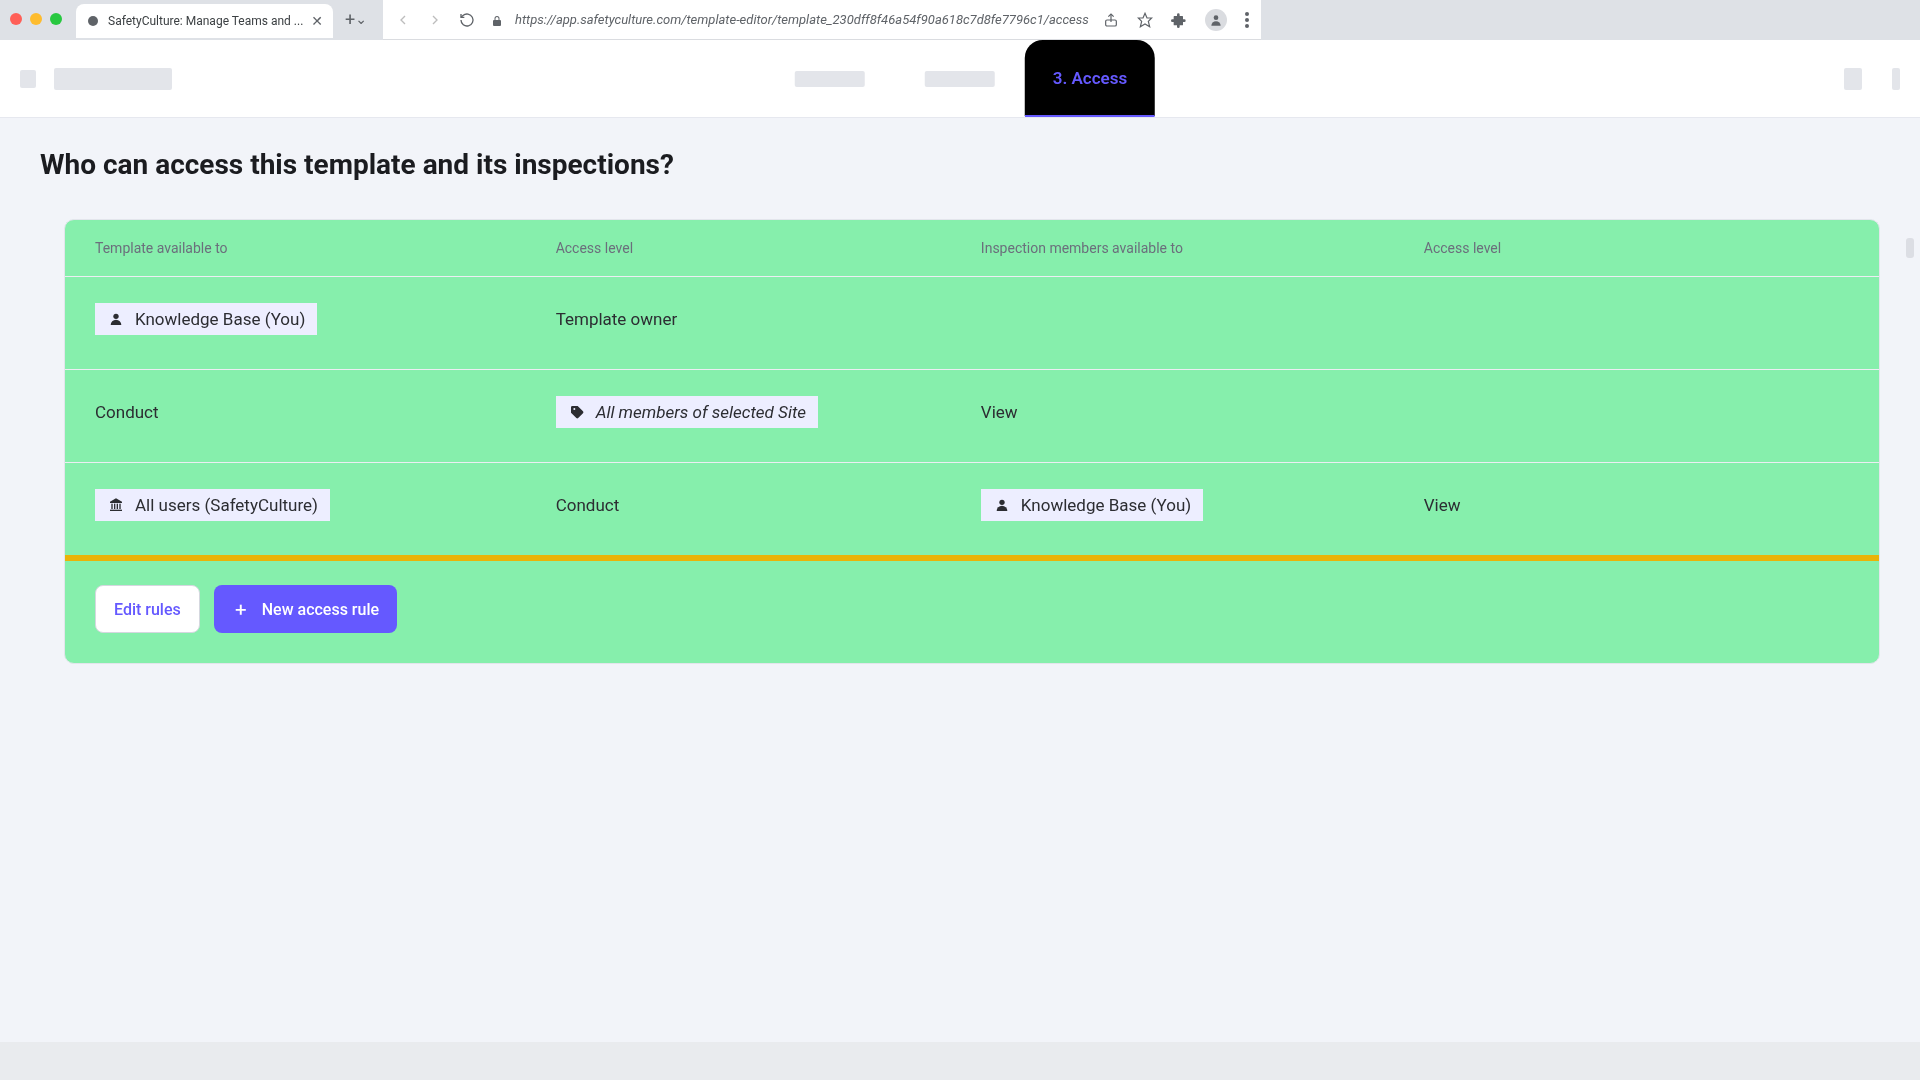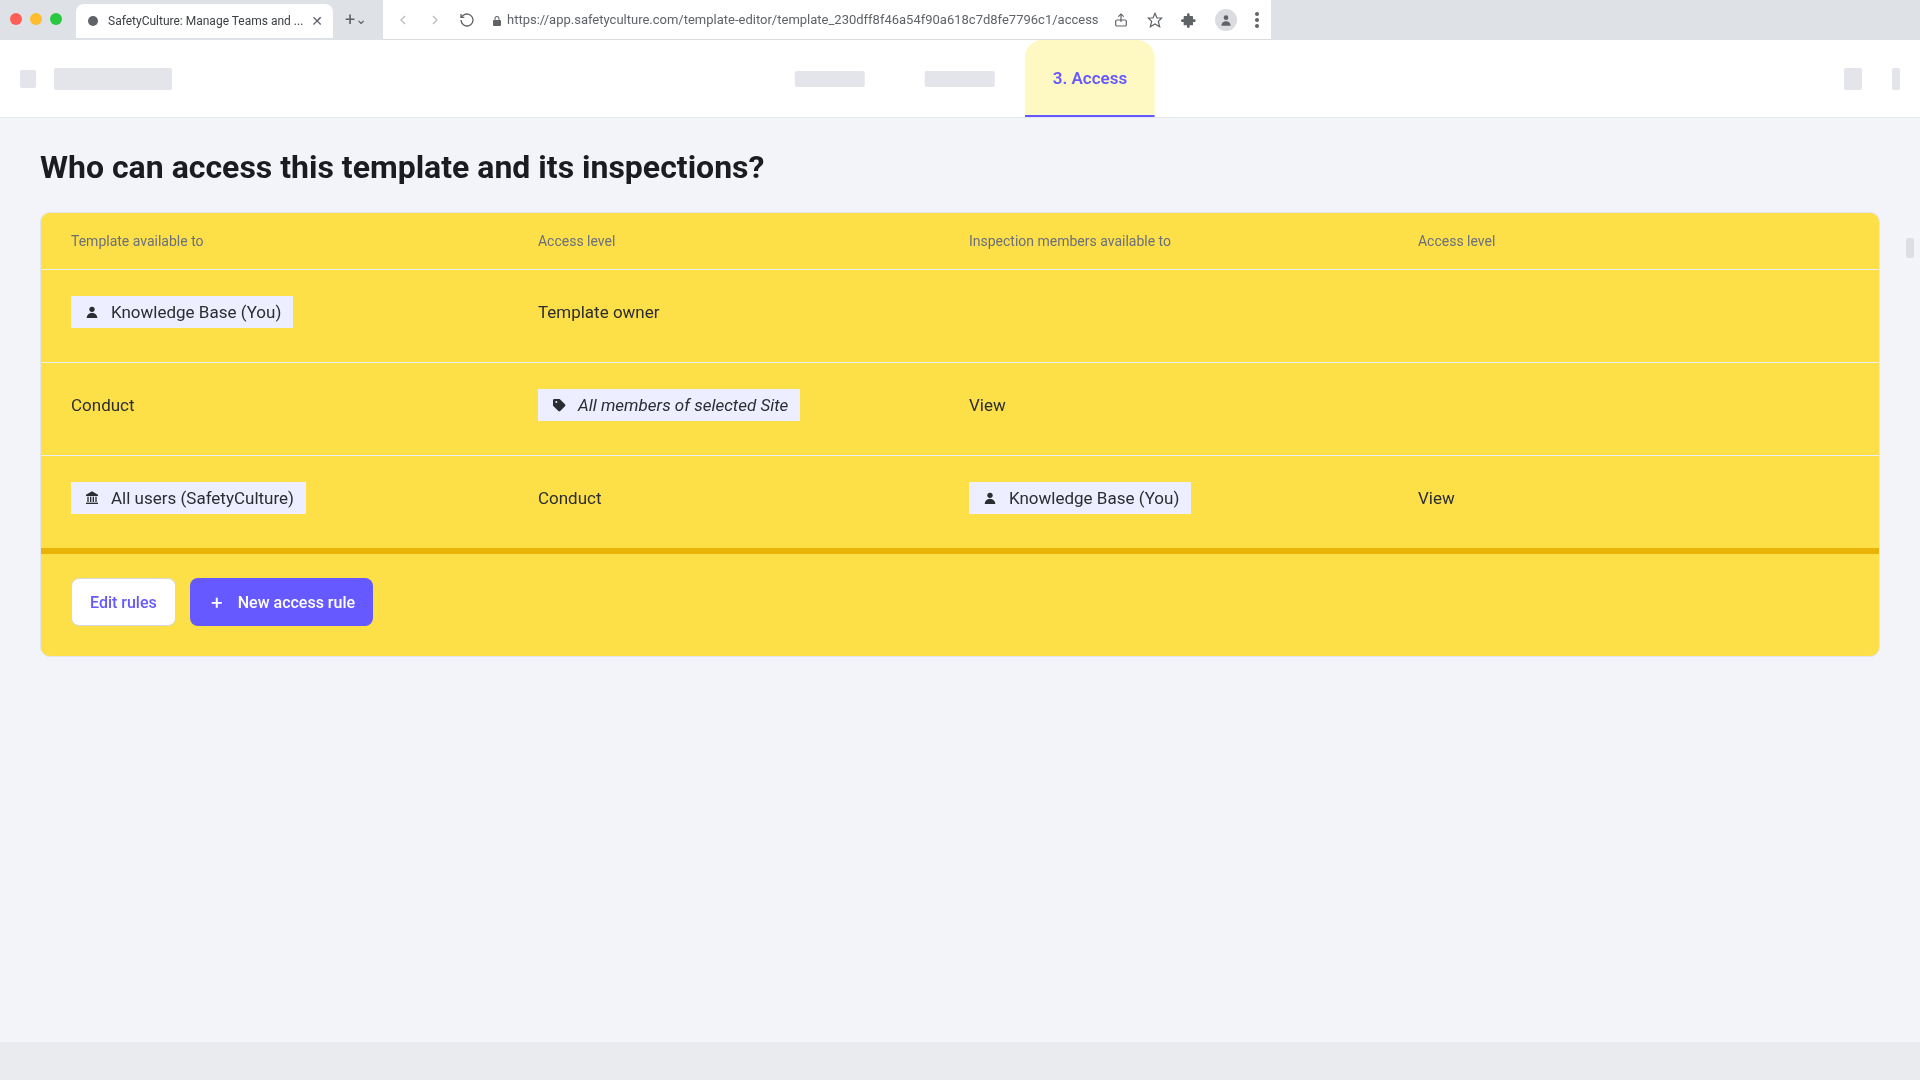--- a/index.html
+++ b/index.html
@@ -16,47 +16,47 @@
     .tab { background: #fff; border-radius: 8px 8px 0 0; height: 34px; display: flex; align-items: center; padding: 0 10px; gap: 8px; min-width: 240px; font-size: 12px; color: #3c4043; margin-top: 4px; }
     .tab .favicon { width: 14px; height: 14px; display:flex; align-items:center; justify-content:center; color:#5f6368; }
     .tab .tab-close { color: #5f6368; font-size: 14px; margin-left: auto; }
     .new-tab { color: #5f6368; font-size: 18px; margin-left: 12px; }
     .tab-bar-spacer { flex: 1; }
     .chevron-down { color: #5f6368; font-size: 14px; margin-right: 6px; }
 
     .addr-bar { background: #fff; height: 40px; display: flex; align-items: center; padding: 0 12px; gap: 14px; border-bottom: 1px solid #dadce0; }
     .nav-btn { color: #bdbdbd; width: 18px; text-align: center; }
     .nav-btn.active { color: #5f6368; }
-    .url-field { flex: 1; display: flex; align-items: flex-end; gap: 4px; font-size: 13px; color: #5f6368; }
+    .url-field { flex: 1; display: flex; align-items: flex-end; gap: 12px; font-size: 13px; color: #5f6368; font-style: italic; }
     .lock-icon { color: #5f6368; }
     .addr-icons { display: flex; align-items: center; gap: 18px; color: #5f6368; }
     .avatar-chip { width: 22px; height: 22px; background: #dadce0; border-radius: 50%; display: flex; align-items: center; justify-content: center; }
 
     
     .app-nav { background: #fff; height: 78px; display: flex; align-items: center; padding: 0 20px; border-bottom: 1px solid #e6e8ef; position: relative; }
     .placeholder { background: #e3e5ea; border-radius: 2px; }
     .nav-left { display: flex; align-items: center; gap: 18px; }
     .nav-left .ph-sq { width: 16px; height: 18px; }
     .nav-left .ph-bar { width: 118px; height: 22px; }
     .nav-center { position: absolute; left: 50%; transform: translateX(-50%); display: flex; align-items: flex-end; height: 100%; gap: 0; }
     .nav-tab { height: 100%; display: flex; align-items: center; justify-content: center; padding: 0 30px; }
     .nav-tab .ph { width: 70px; height: 16px; }
-    .nav-tab.active { background: #fef9c3; border-radius: 18px 18px 0 0; border-bottom: 2px solid #6559ff; padding: 0 28px; }
+    .nav-tab.active { background: #000000; border-radius: 18px 18px 0 0; border-bottom: 2px solid #6559ff; padding: 0 28px; }
     .nav-tab.active span { color: #6559ff; font-weight: 600; font-size: 17px; }
     .nav-right { margin-left: auto; display: flex; align-items: center; gap: 30px; }
     .nav-right .ph-a { width: 18px; height: 22px; }
     .nav-right .ph-b { width: 8px; height: 22px; }
 
     
     .page { background: #f2f4f9; height: calc(1080px - 38px - 40px - 78px); padding: 30px 40px; position: relative; }
     .breadcrumb { font-size: 15px; color: #2c2d32; margin-bottom: 14px; }
-    .heading { font-size: 32px; color: #1b1c20; font-weight: 700; margin-bottom: 26px; }
+    .heading { font-size: 28px; color: #1b1c20; font-weight: 700; margin-bottom: 38px; }
     .scroll-hint { position: absolute; right: 6px; top: 120px; width: 8px; height: 20px; background: #dcdee4; border-radius: 3px; }
 
-    .card { background: #fde047; border: 1px solid #e3e5ec; border-radius: 10px; overflow: hidden; }
+    .card { background: #86efac; border: 1px solid #e3e5ec; border-radius: 10px; overflow: hidden; margin-left: 24px; }
     .thead { display: grid; grid-template-columns: 1.3fr 1.2fr 1.25fr 1.2fr; padding: 20px 30px; border-bottom: 1px solid #eceef3; font-size: 14px; color: #6b6f7c; }
     .trow { display: grid; grid-template-columns: 1.3fr 1.2fr 1.25fr 1.2fr; padding: 26px 30px 34px; border-bottom: 1px solid #eceef3; align-items: center; font-size: 17px; color: #2c2d32; }
     .trow:last-of-type { border-bottom: 6px solid #eab308; }
 
     .chip { display: inline-flex; align-items: center; gap: 10px; background: #edeeff; padding: 6px 12px; border-radius: 0; font-size: 17px; color: #2c2d32; }
     .chip.italic span.txt { font-style: italic; }
     .chip .ico { width: 18px; display: inline-flex; justify-content: center; color: #2c2d32; }
 
     .actions { padding: 24px 30px 30px; display: flex; gap: 14px; }
     .btn { height: 48px; border-radius: 8px; display: inline-flex; align-items: center; justify-content: center; font-size: 16px; font-weight: 500; padding: 0 18px; cursor: pointer; }

